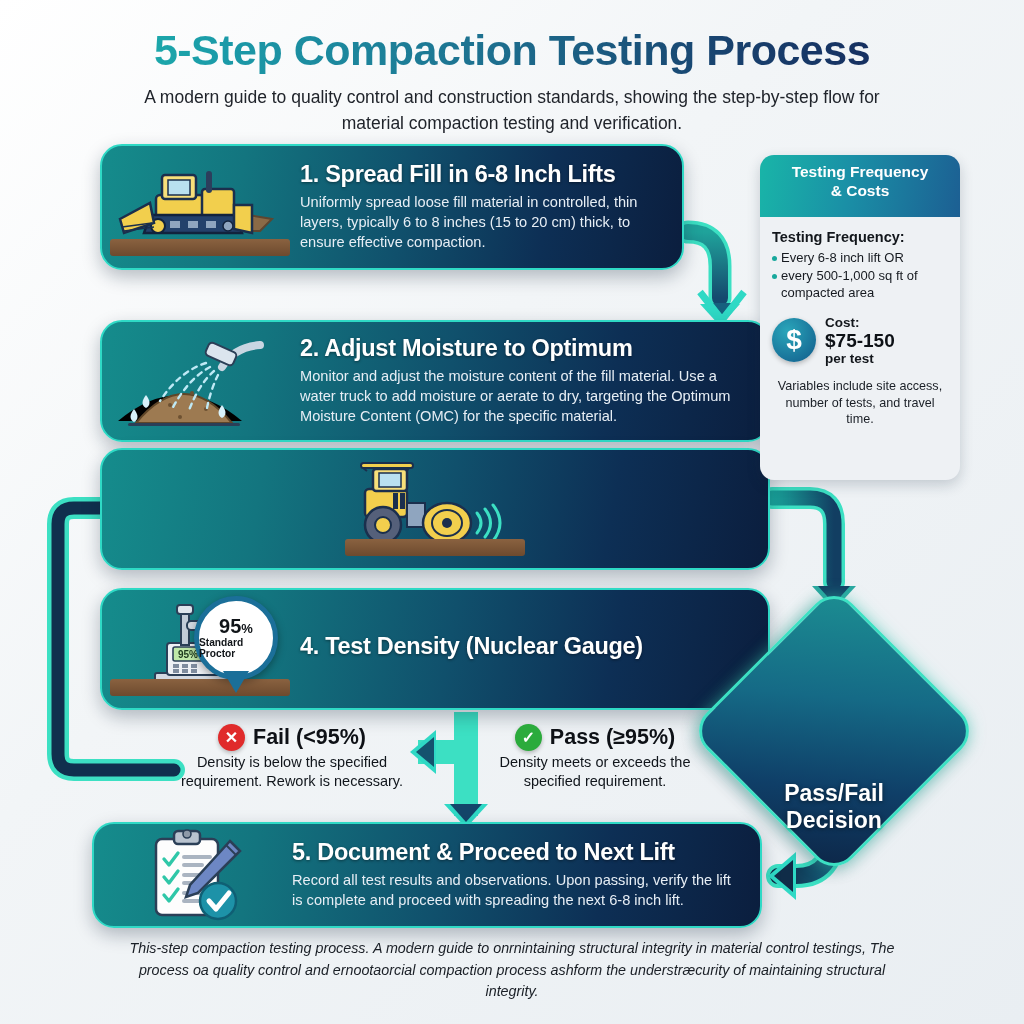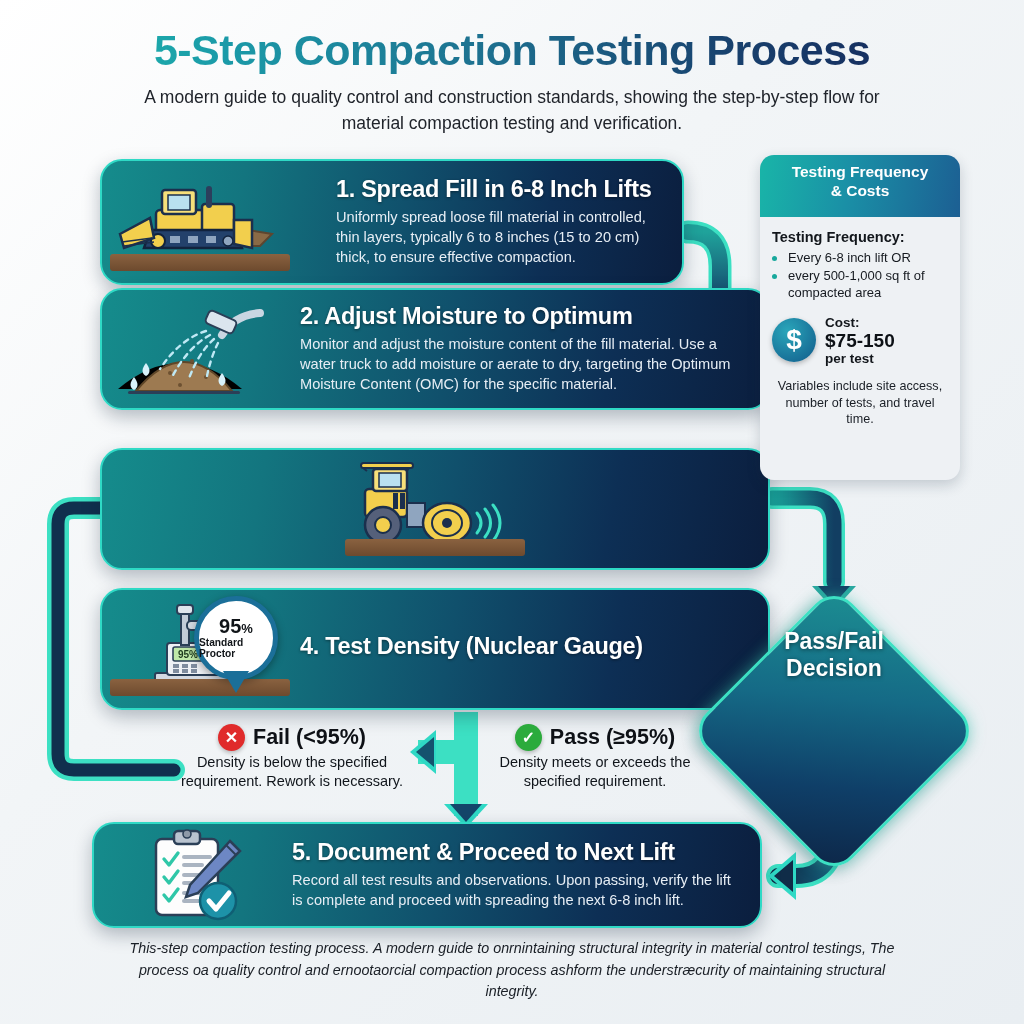--- a/index.html
+++ b/index.html
@@ -40,22 +40,22 @@
     flex: 0 0 auto; width: 196px; height: 100%;
     position: relative; display: flex; align-items: center; justify-content: center;
   }
   .card-body { flex: 1 1 auto; padding-right: 16px; padding-left: 2px; }
   .card-title {
     color: #fff; font-size: 23.5px; font-weight: bold;
     letter-spacing: -0.3px; margin-bottom: 5px; text-shadow: 0 1px 3px rgba(0,0,0,.45);
   }
   .card-desc { color: #e7eef5; font-size: 14.6px; line-height: 1.36; }
 
-  #card1 { left: 100px; top: 159px; width: 584px; height: 126px; gap: 36px; }
-  #card2 { left: 100px; top: 288px; width: 670px; height: 122px; }
+  #card1 { left: 100px; top: 144px; width: 584px; height: 126px; }
+  #card2 { left: 100px; top: 320px; width: 670px; height: 122px; }
   #card3 { left: 100px; top: 448px; width: 670px; height: 122px; flex-direction: column; }
   #card4 { left: 100px; top: 588px; width: 670px; height: 122px; }
   #card5 { left: 92px; top: 822px; width: 670px; height: 106px; }
 
   
   .ground { position:absolute; left:8px; right:8px; bottom:12px; height:17px;
             background: linear-gradient(#8a6240,#6d4a2e); border-radius:3px; }
 
   
   .pin {
@@ -81,21 +81,21 @@
     box-shadow: 0 5px 14px rgba(20,40,60,.20);
     overflow: hidden; z-index: 6;
   }
   #panel-head {
     height: 62px; padding: 8px 10px 0;
     background: linear-gradient(100deg, #19b5a8 0%, #1a8fa6 45%, #1c5f93 100%);
     color: #fff; font-size: 15.5px; font-weight: bold; text-align: center; line-height: 1.2;
   }
   #panel-body { padding: 12px 12px 0 12px; }
   .panel-h { font-size: 14.5px; font-weight: bold; color: #12161b; margin-bottom: 5px; }
-  .panel-li { display:flex; gap:11px; font-size:13px; color:#161a20; line-height:1.3; margin-bottom:1px; }
+  .panel-li { display:flex; gap:4px; font-size:13px; color:#161a20; line-height:1.3; margin-bottom:1px; }
   .dot { flex:0 0 auto; width:5px; height:5px; border-radius:50%; background:#18a89c; margin-top:6px; }
   .panel-li span.t { flex:1 1 auto; }
   #cost-row { display:flex; align-items:center; gap:9px; margin-top:13px; }
   #cost-coin {
     flex:0 0 auto; width:44px; height:44px; border-radius:50%;
     background: radial-gradient(circle at 35% 30%, #2aa6ba, #176d96 75%, #11507f);
     color:#fff; font-size:28px; font-weight:bold;
     display:flex; align-items:center; justify-content:center;
     box-shadow: 0 2px 5px rgba(0,0,0,.25);
   }
@@ -110,21 +110,21 @@
     position: absolute; left: 731px; top: 628px; width: 206px; height: 206px; z-index: 7;
   }
   #diamond .dm {
     position:absolute; inset:0; transform: rotate(45deg);
     border-radius: 26px;
     background: linear-gradient(140deg, #1c8e92 0%, #156a86 38%, #0f3f68 70%, #0d2647 100%);
     border: 3px solid #3ce0c3;
     box-shadow: 0 0 16px rgba(60,224,195,.5), 0 6px 16px rgba(10,30,50,.3);
   }
   #diamond .dl {
-    position:absolute; inset:0; display:flex; align-items:flex-start; justify-content:center;
+    position:absolute; inset:0; display:flex; align-items:flex-end; justify-content:center;
     color:#fff; font-size:23px; font-weight:bold; text-align:center; line-height:1.18;
     text-shadow: 0 1px 4px rgba(0,0,0,.5);
   }
 
   
   .pf { position: absolute; z-index: 6; text-align: center; }
   #fail-block { left: 168px; top: 724px; width: 248px; }
   #pass-block { left: 476px; top: 724px; width: 238px; }
   .pf-head { display:flex; align-items:center; justify-content:center; gap:8px; margin-bottom:2px; }
   .pf-badge {

